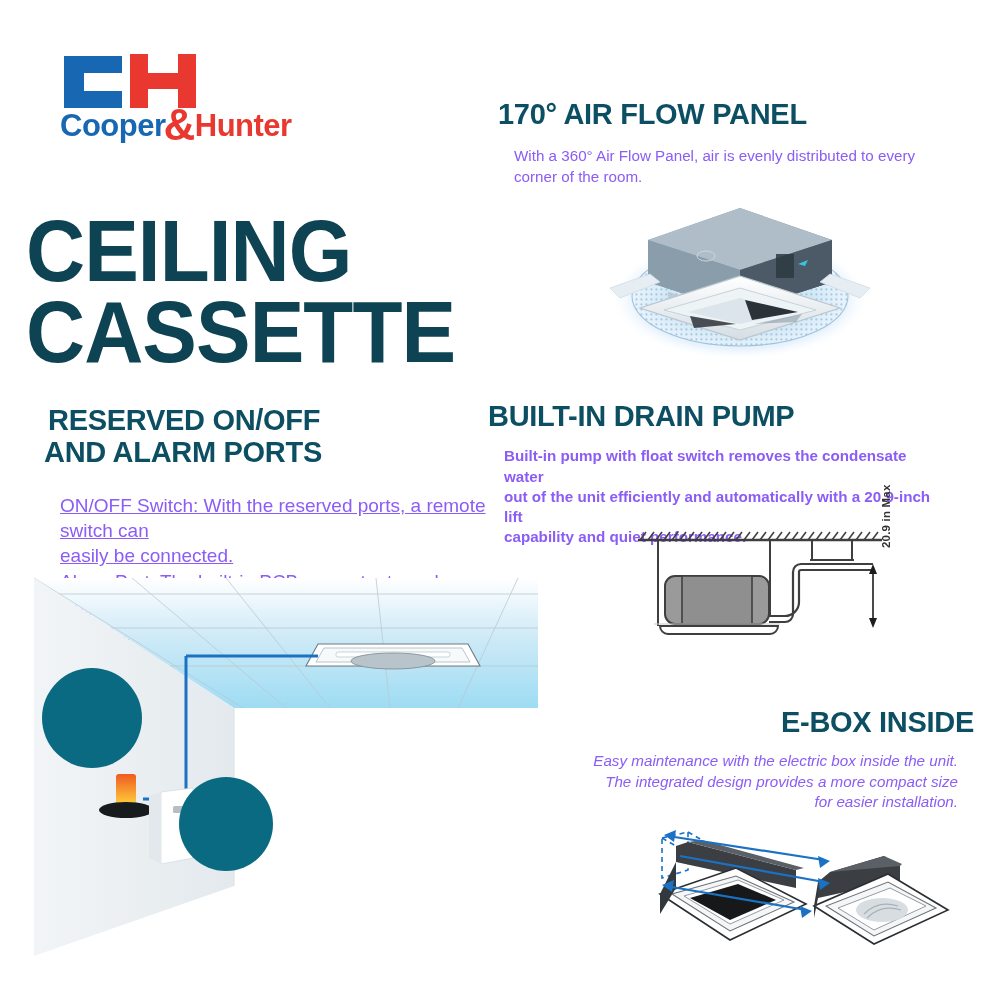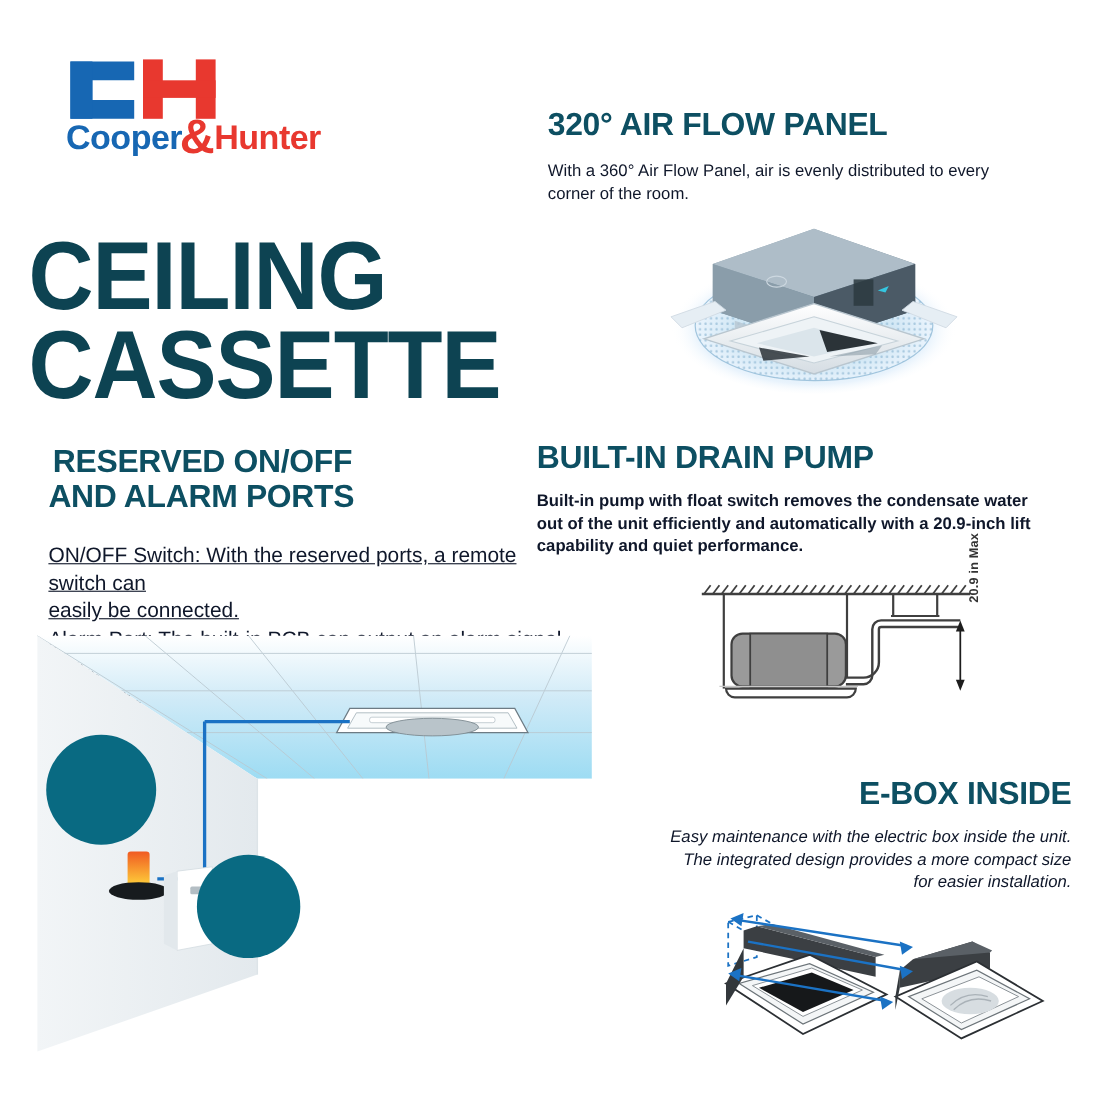--- a/index.html
+++ b/index.html
@@ -76,24 +76,24 @@
   
   .sec-head {
     color: #0d4f62;
     font-weight: bold;
     font-size: 29px;
     line-height: 1.12;
     letter-spacing: -0.3px;
     margin: 0;
   }
   .sec-body {
-    color: #0f172a;
+    color: #8b5cf6;
     font-size: 15.2px;
     line-height: 1.33;
-    margin: 0;
+    margin: 16px;
     white-space: pre-line;
   }
 
   #sec-airflow { position: absolute; left: 498px; top: 98px; width: 470px; }
   #sec-airflow .sec-body { margin-top: 16px; }
 
   #sec-ports { position: absolute; left: 44px; top: 404px; width: 470px; }
   #sec-ports .sec-head { text-indent: 4px; }
   #sec-ports .sec-body { margin-top: 24px; font-size: 19px; text-decoration: underline; }
 
@@ -150,21 +150,21 @@
       <span class="logo-cooper">Cooper</span><span class="logo-amp">&amp;</span><span class="logo-hunter">Hunter</span>
     </div>
   </div>
 
   <h1 id="main-title">
     <span class="tline">CEILING</span>
     <span class="tline">CASSETTE</span>
   </h1>
 
   <div id="sec-airflow">
-    <h2 class="sec-head">320° AIR FLOW PANEL</h2>
+    <h2 class="sec-head">170° AIR FLOW PANEL</h2>
     <p class="sec-body">With a 360° Air Flow Panel, air is evenly distributed to every
 corner of the room.</p>
   </div>
 
   <div id="airflow-art">
     <svg viewBox="0 0 400 190" width="400" height="190">
       <defs>
         <radialGradient id="glow" cx="50%" cy="52%" r="50%">
           <stop offset="55%" stop-color="#cfe6f4" stop-opacity="0.95"></stop>
           <stop offset="82%" stop-color="#dfeefb" stop-opacity="0.7"></stop>

